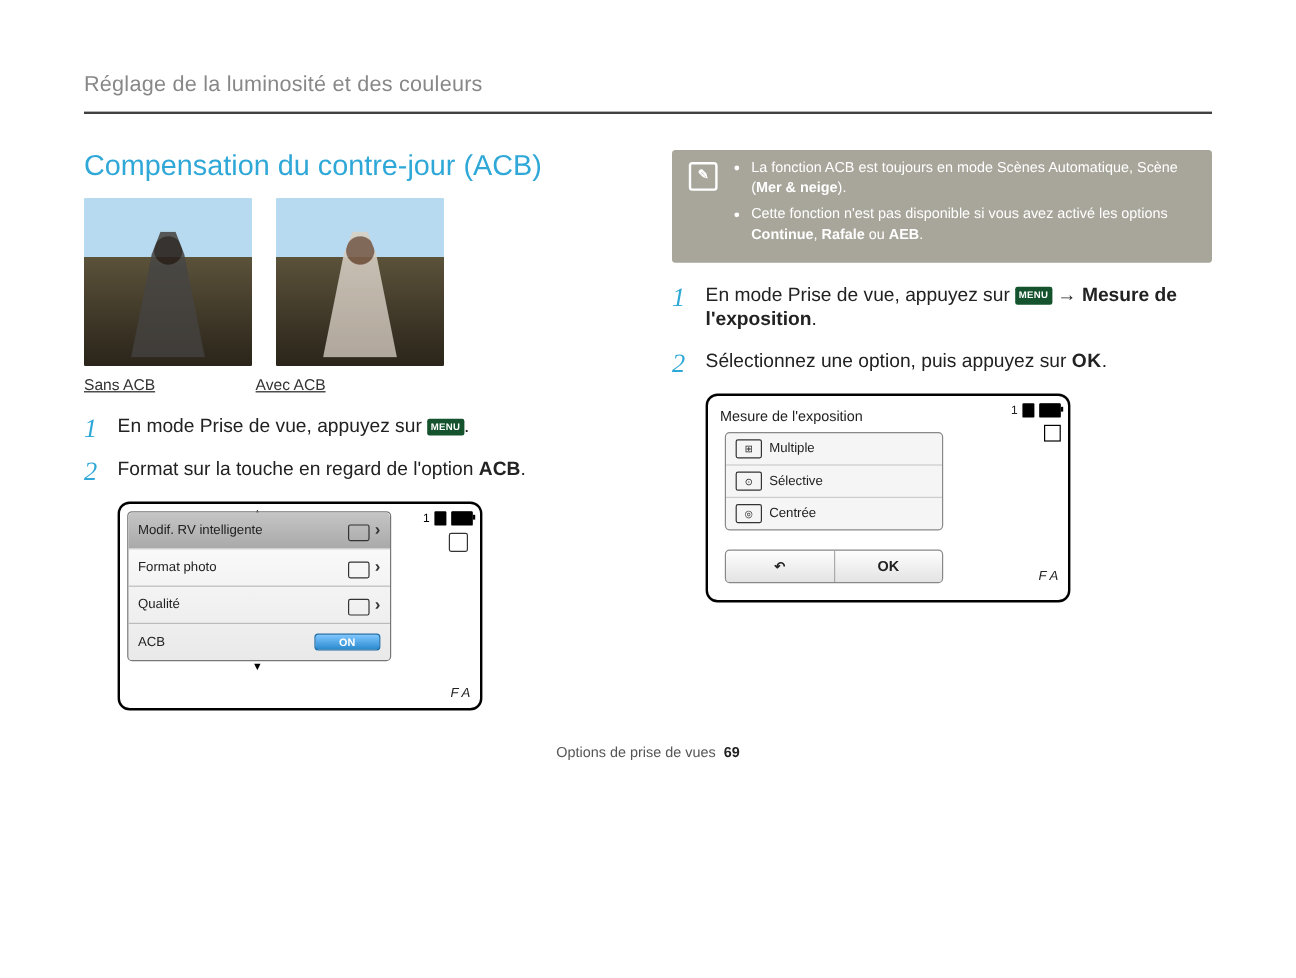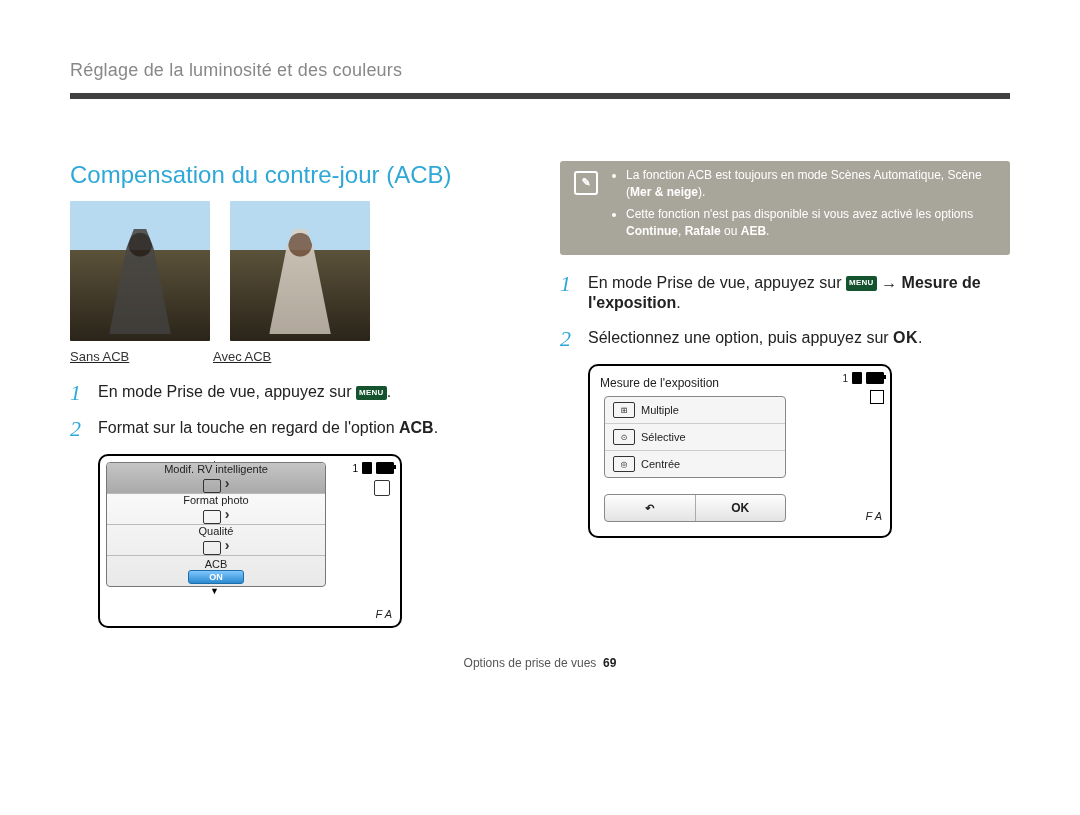--- a/index.html
+++ b/index.html
@@ -13,32 +13,31 @@
     overflow: hidden;
   }
   .page {
     padding: 60px 70px 30px 70px;
   }
   .page-header {
     font-size: 18px;
     color: #888;
     font-weight: 300;
     letter-spacing: .2px;
-    border-bottom: 6px solid #404040;
+    border-bottom: 2px solid #404040;
     padding-bottom: 12px;
   }
   .two-col {
     display: flex;
     gap: 40px;
     margin-top: 30px;
   }
   .col {
     flex: 1;
     min-width: 0;
-    margin-top: 32px;
   }
   h2.section-title {
     color: #2fa8d8;
     font-weight: 300;
     font-size: 24px;
     margin: 0 0 12px 0;
   }
   p.section-desc {
     font-size: 14px;
     line-height: 1.4;
@@ -152,26 +151,25 @@
   .screen .menu-list{
     position:absolute;
     left:6px;top:6px;
     width:218px;
     border:1px solid #777;
     border-radius:4px;
     background:linear-gradient(#fefefe,#e9e9e9);
   }
   .screen .menu-list .row{
     display:flex;
-    justify-content:center;
+    justify-content:space-between;
     align-items:center;
     padding:5px 8px;
     border-bottom:1px solid #bbb;
     height:20px;
-    flex-direction:column;
   }
   .screen .menu-list .row:last-child{border-bottom:none;}
   .screen .menu-list .row.selected{
     background:linear-gradient(#c5c5c5,#a9a9a9);
     border-radius:4px 4px 0 0;
   }
   .chev{font-size:14px;font-weight:bold;color:#333;}
   .screen .status{
     position:absolute;
     right:6px;top:6px;width:60px;

